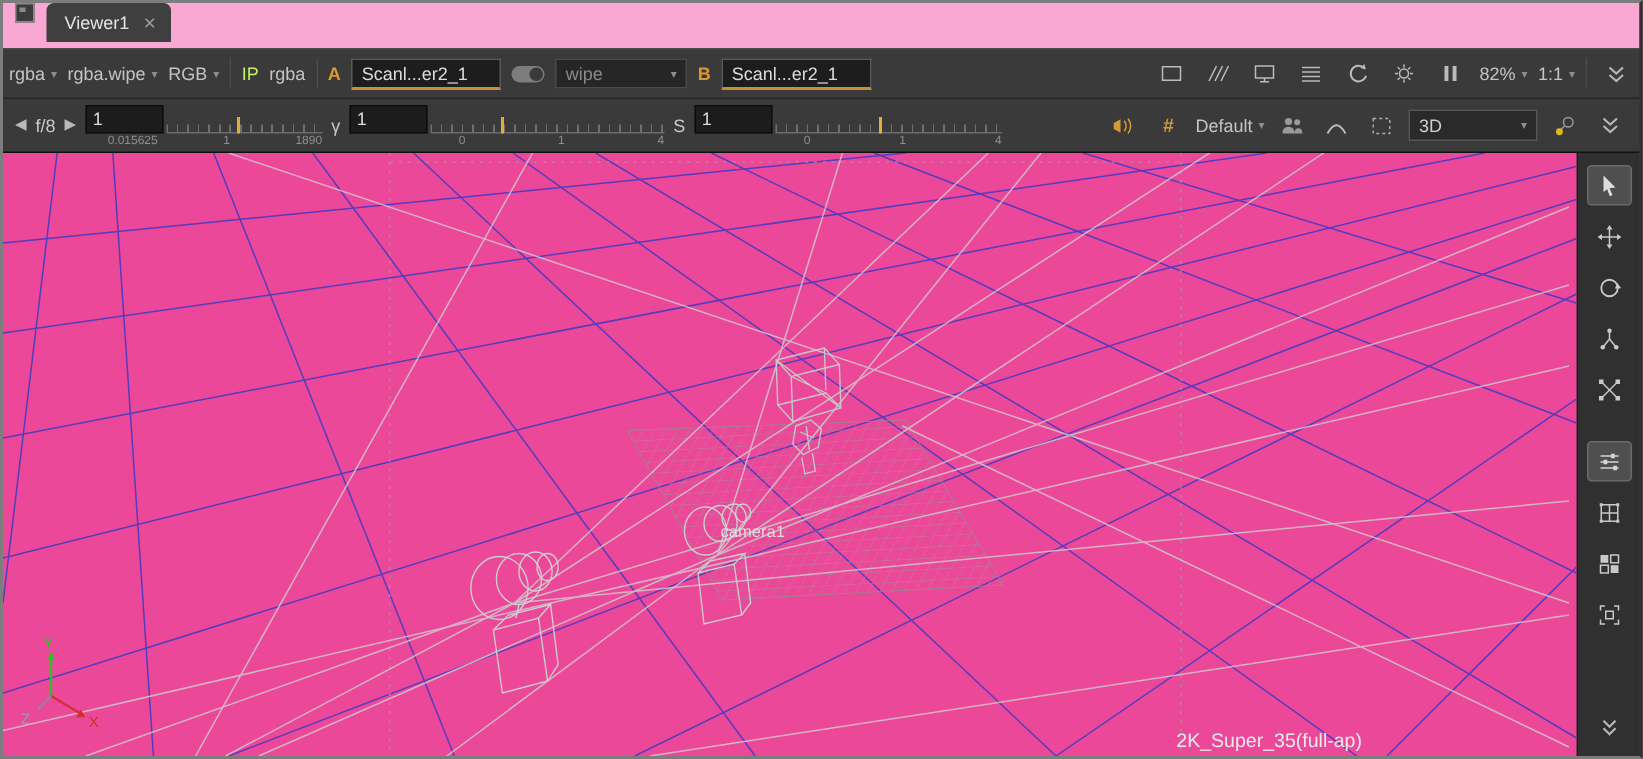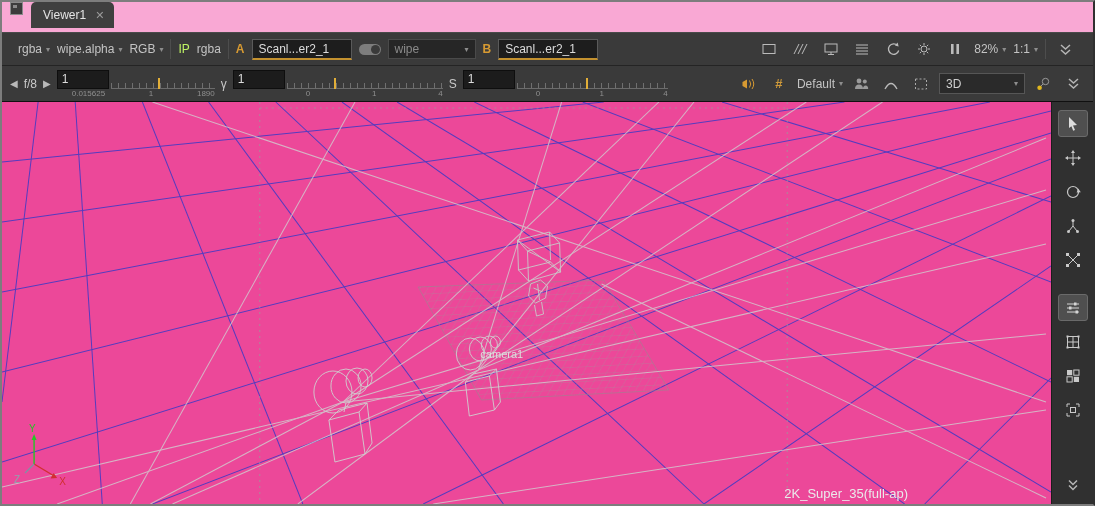--- a/index.html
+++ b/index.html
@@ -18,21 +18,21 @@
   
   .tabbar{ height:30px; background:#f9a8d4; display:flex; align-items:flex-start; flex:0 0 auto; }
   .float-icon{ width:13px; height:13px; border:1px solid #8a8a8a; background:#3c3c3c; margin:0 8px 8px 8px; position:relative; }
   .float-icon::after{ content:""; position:absolute; left:2px; top:2px; width:4px; height:3px; background:#8a8a8a; }
   .tab{ background:#3f3f3f; color:#e4e4e4; font-size:12px; padding:6px 10px 6px 12px;
         border-radius:5px 5px 0 0; display:flex; align-items:center; gap:9px; }
   .tab .close{ color:#9a9a9a; font-size:11px; cursor:default; }
 
   
   .tb{ display:flex; align-items:center; background:#3a3a3a; color:#c4c4c4; font-size:12px; flex:0 0 auto; }
-  .tb1{ height:34px; border-top:1px solid #4a4a4a; border-bottom:1px solid #242424; padding:0 16px; gap:7px; }
+  .tb1{ height:34px; border-top:1px solid #4a4a4a; border-bottom:1px solid #242424; padding:0 4px; gap:7px; }
   .tb2{ height:36px; border-bottom:1px solid #101010; padding:0 8px; gap:6px; }
   .dd{ display:flex; align-items:center; gap:4px; cursor:default; white-space:nowrap; }
   .arr{ font-size:8px; color:#8d8d8d; }
   .sep{ width:1px; height:20px; background:#2b2b2b; border-right:1px solid #4d4d4d; flex:0 0 auto; }
   .dim{ color:#bef264; }
   .ab{ color:#d79a32; font-weight:bold; }
   .bufferbox{ background:#1d1d1d; border:1px solid #5a5a5a; border-bottom:2px solid #c3912f;
               color:#dcdcdc; padding:2px 6px; width:100px; white-space:nowrap; overflow:hidden; }
   .toggle{ width:22px; height:11px; border-radius:6px; background:#7d7d7d; position:relative; flex:0 0 auto; }
   .toggle .knob{ position:absolute; right:1px; top:1px; width:9px; height:9px; border-radius:50%; background:#3a3a3a; }
@@ -81,21 +81,21 @@
       <span class="close">✕</span>
     </div>
   </div>
 
   <div class="tb tb1">
     <div class="dd">
       <span>rgba</span>
       <span class="arr">▾</span>
     </div>
     <div class="dd">
-      <span>wipe.alpha</span>
+      <span>rgba.wipe</span>
       <span class="arr">▾</span>
     </div>
     <div class="dd">
       <span>RGB</span>
       <span class="arr">▾</span>
     </div>
     <span class="sep"></span>
     <span class="dim">IP</span>
     <span>rgba</span>
     <span class="sep"></span>

